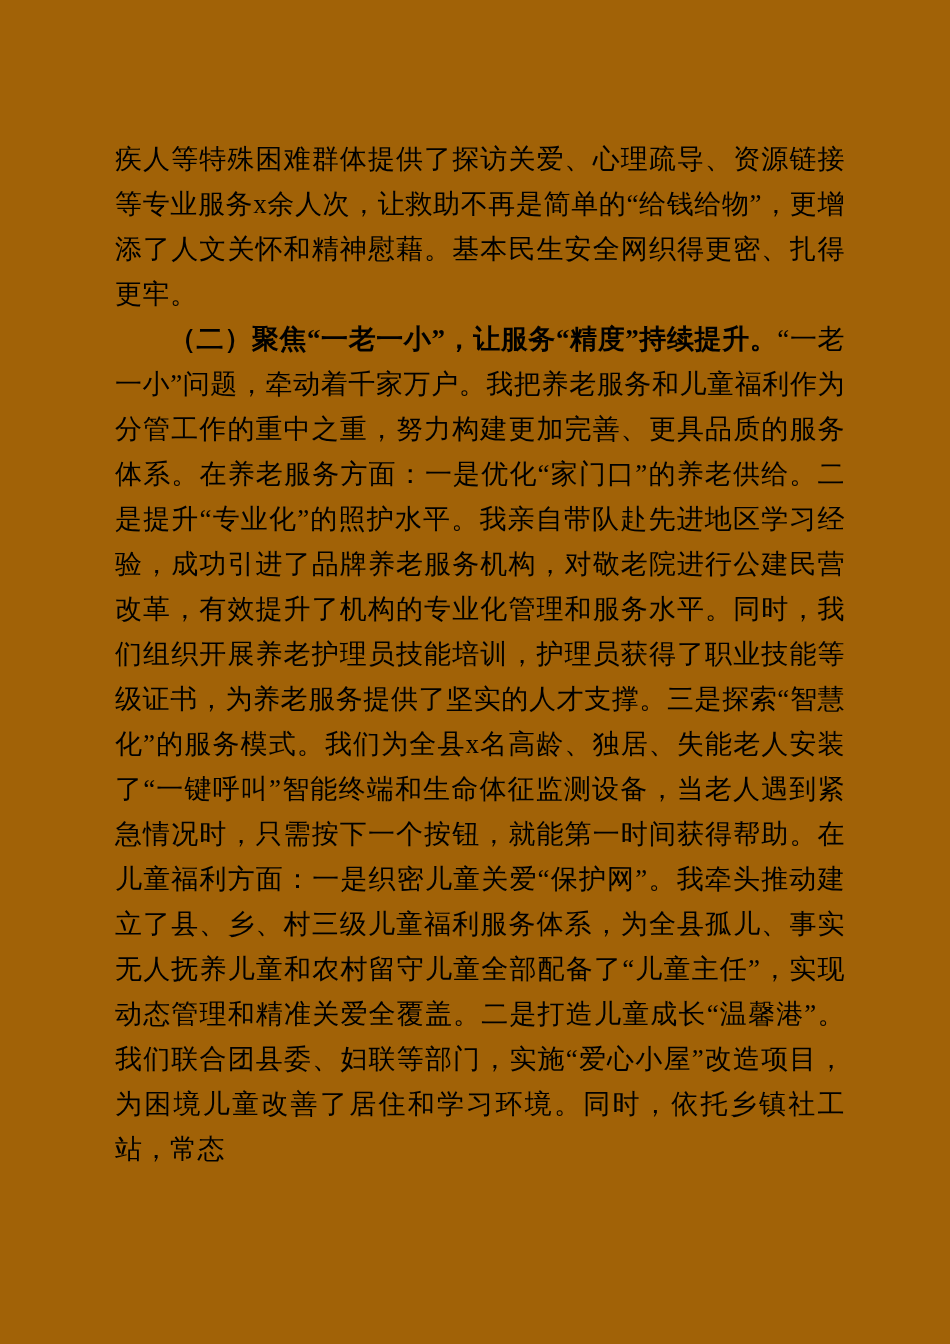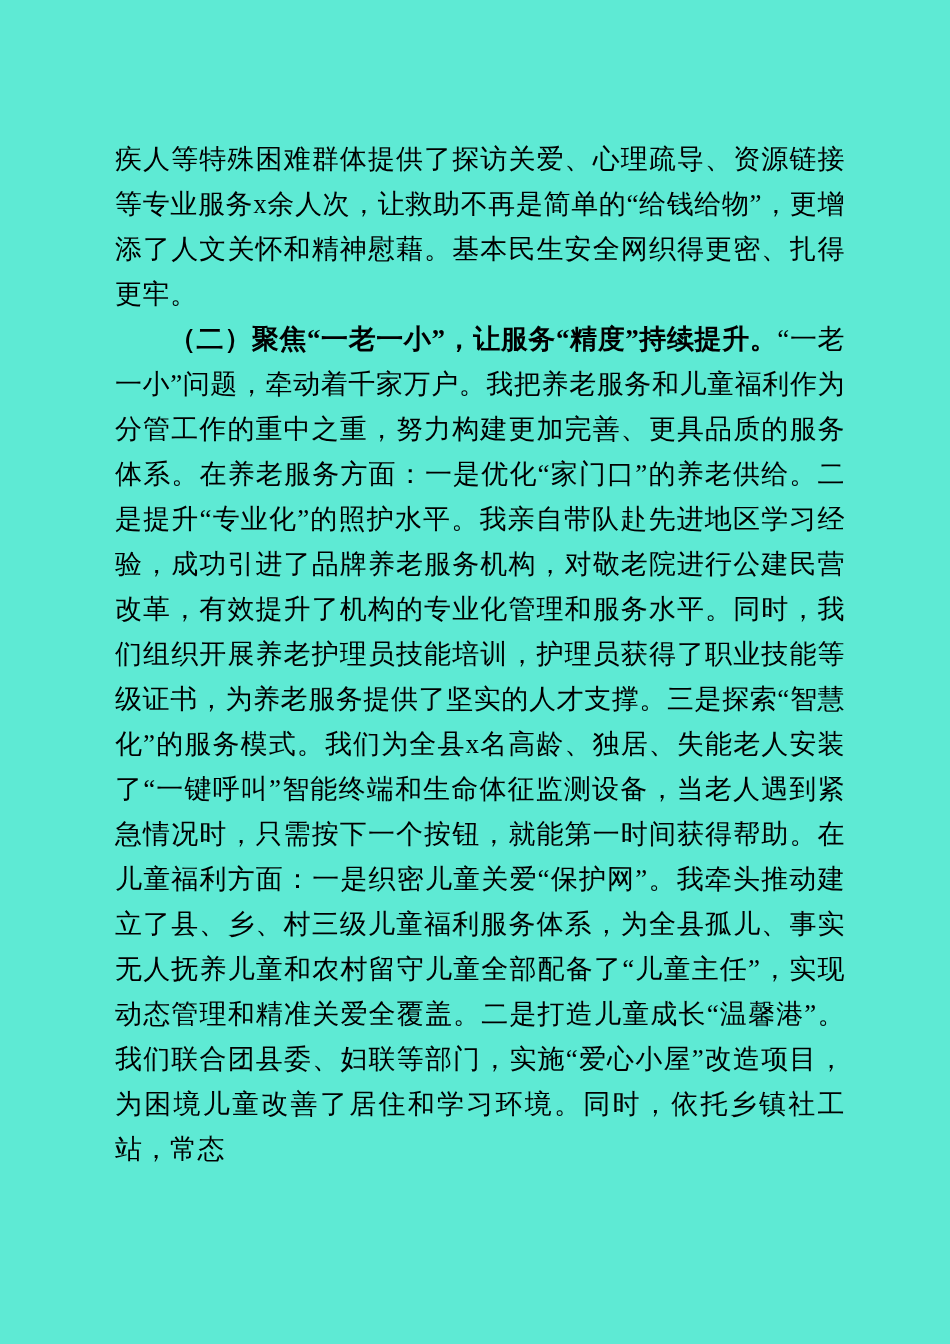--- a/index.html
+++ b/index.html
@@ -13,21 +13,21 @@
     position: relative;
     overflow: hidden;
     font-family: "Liberation Serif", "DejaVu Serif", serif;
   }
   .page {
     position: absolute;
     left: 0;
     top: 0;
     width: 950px;
     height: 1344px;
-    background: #5eead4;
+    background: #a16207;
     text-decoration: underline;
   }
   .content {
     position: absolute;
     left: 115px;
     top: 137px;
     width: 730px;
     color: #000000;
     font-size: 27px;
     line-height: 45px;

